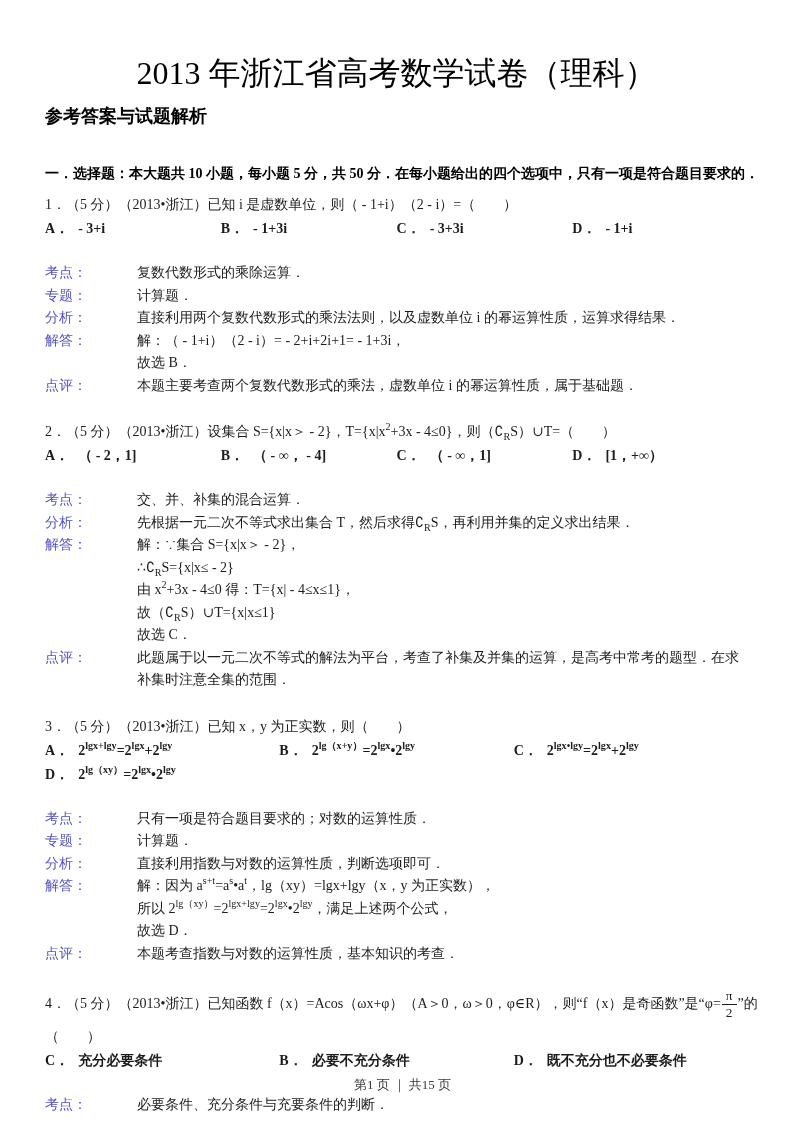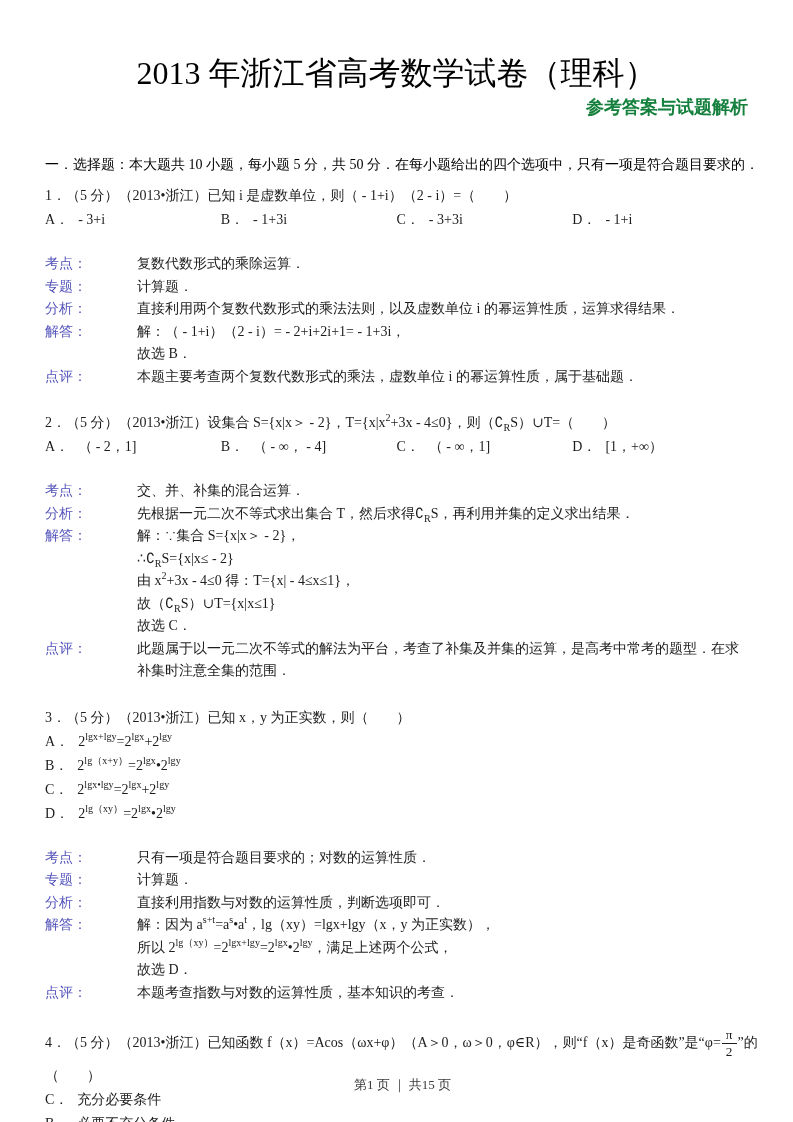--- a/index.html
+++ b/index.html
@@ -15,38 +15,38 @@
   }
   .page-inner { padding: 56px 45px 0 45px; }
   .title {
     text-align: center;
     font-size: 32px;
     font-weight: normal;
     line-height: 34px;
     color: #000;
   }
   .subtitle {
-    text-align: right;
+    text-align: left;
     font-size: 18px;
     font-weight: bold;
-    margin-top: 6px;
-    color: #15803d;
+    margin-top: 15px;
+    color: #000000;
   }
   .section-heading {
     margin-top: 36px;
-    font-weight: normal;
+    font-weight: bold;
     color: #000;
     white-space: nowrap;
   }
   .q-stem { margin-top: 9px; }
   .nowrap { white-space: nowrap; }
   .options { display: grid; margin-top: 1px; }
   .options.cols-4 { grid-template-columns: repeat(4, 1fr); }
-  .options.cols-2 { grid-template-columns: 1fr; }
-  .option { line-height: 24px; }
+  .options.cols-2 { grid-template-columns: 1fr 1fr 1fr; }
+  .option { line-height: 24px; font-weight: bold; }
   .option .opt-label { display: inline-block; }
   .option .opt-text { display: inline-block; margin-left: 9px; }
   .analysis { margin-top: 21px; margin-bottom: 24px; }
   .a-row { display: flex; align-items: flex-start; gap: 40px; }
   .a-label {
     flex: none;
     width: 52px;
     color: #5454bb;
     line-height: 22.5px;
   }

